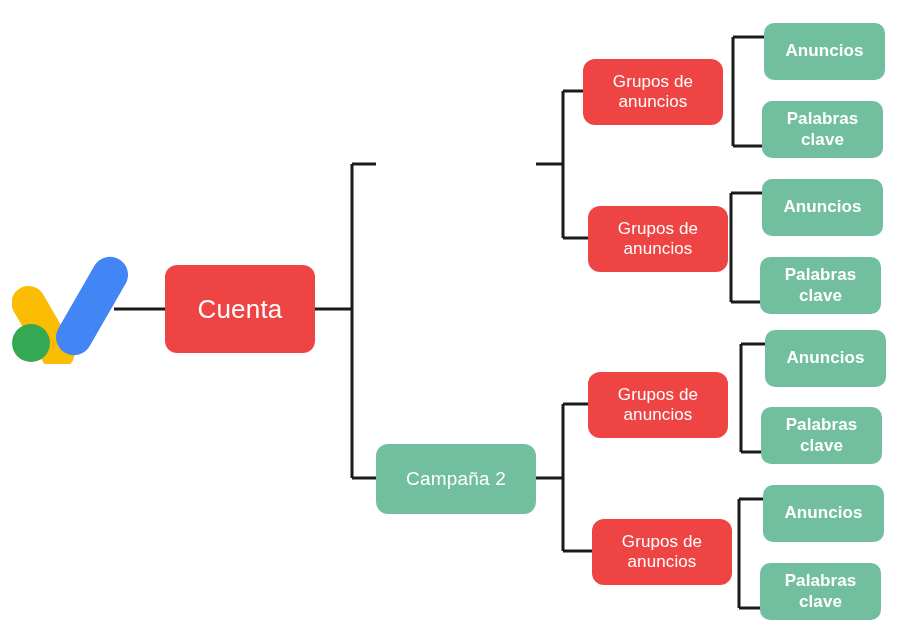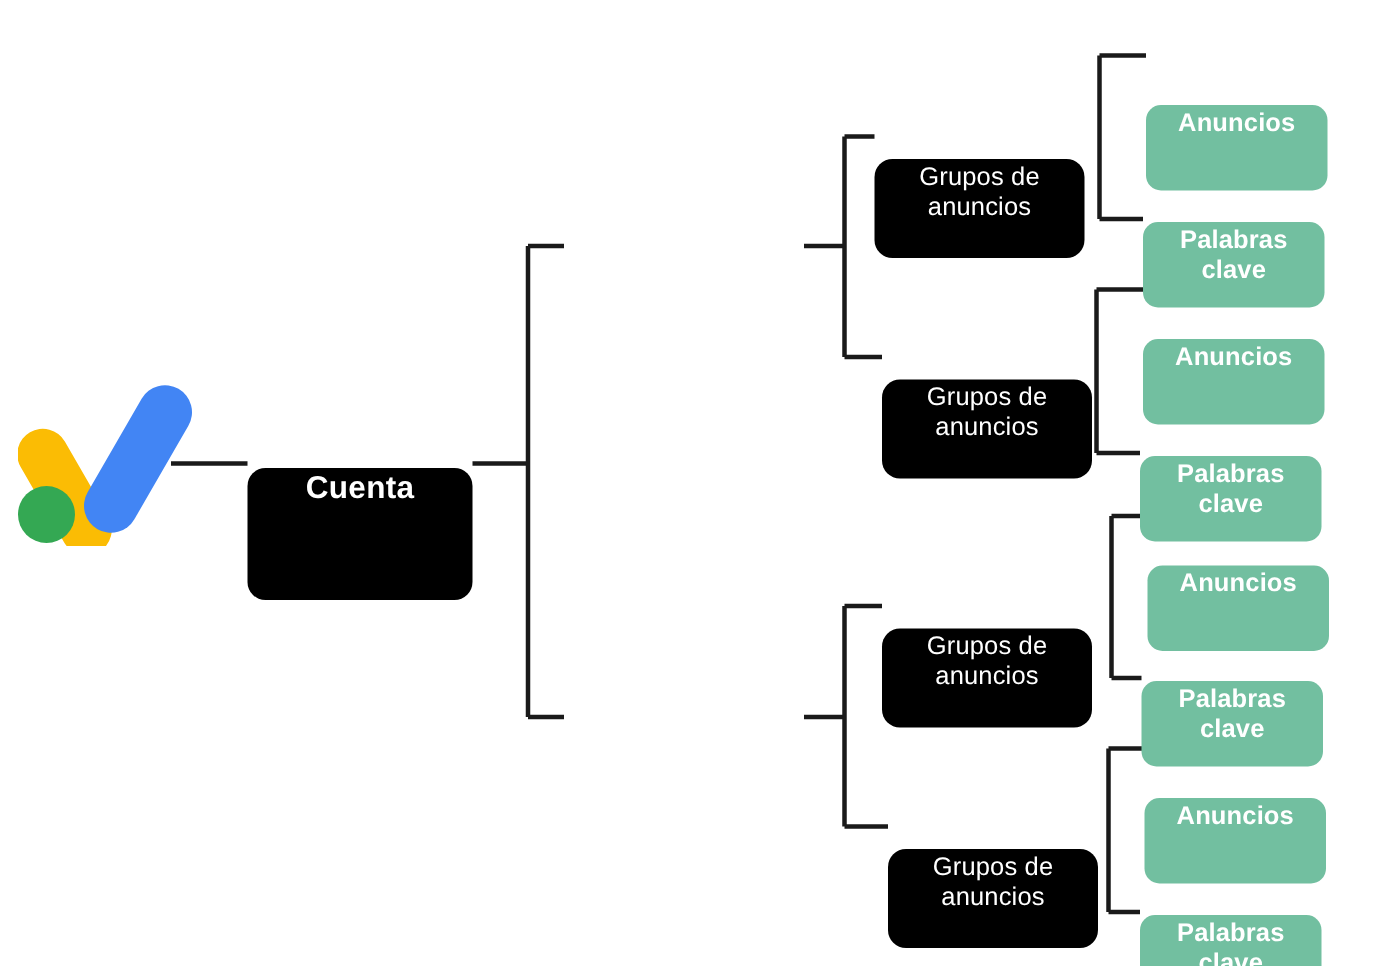--- a/index.html
+++ b/index.html
@@ -23,39 +23,38 @@
     left: 0;
     top: 0;
     width: 921px;
     height: 644px;
     pointer-events: none;
   }
   .node {
     position: absolute;
     box-sizing: border-box;
     display: flex;
-    align-items: flex-start;
+    align-items: center;
     justify-content: center;
     text-align: center;
     color: #ffffff;
     border-radius: 12px;
     line-height: 1.18;
     padding: 2px 6px;
     user-select: none;
-    margin-top: 47px;
   }
   .node.gray {
-    background: #000000;
+    background: #ef4444;
   }
   .node.green {
     background: #72bfa0;
   }
   .node.root-node {
-    font-size: 21px;
-    font-weight: 700;
+    font-size: 26px;
+    font-weight: 400;
     letter-spacing: 0.2px;
   }
   .node.campaign-node {
     font-size: 19px;
     font-weight: 400;
     letter-spacing: 0.2px;
   }
   .node.group-node {
     font-size: 17px;
     font-weight: 400;
@@ -128,20 +127,23 @@
       <path d="M739 499 H763"></path>
       <path d="M739 608 H760"></path>
     </g>
   </svg>
 
   <div class="node gray root-node" style="left:165px; top:265px; width:150px; height:88px;">
     <span class="node-label">Cuenta</span>
   </div>
 
 
+  <div class="node green campaign-node" style="left:376px; top:444px; width:160px; height:70px;">
+    <span class="node-label">Campaña 2</span>
+  </div>
 
   <div class="node gray group-node" style="left:583px; top:59px; width:140px; height:66px;">
     <span class="node-label">Grupos de
 anuncios</span>
   </div>
 
   <div class="node gray group-node" style="left:588px; top:206px; width:140px; height:66px;">
     <span class="node-label">Grupos de
 anuncios</span>
   </div>

